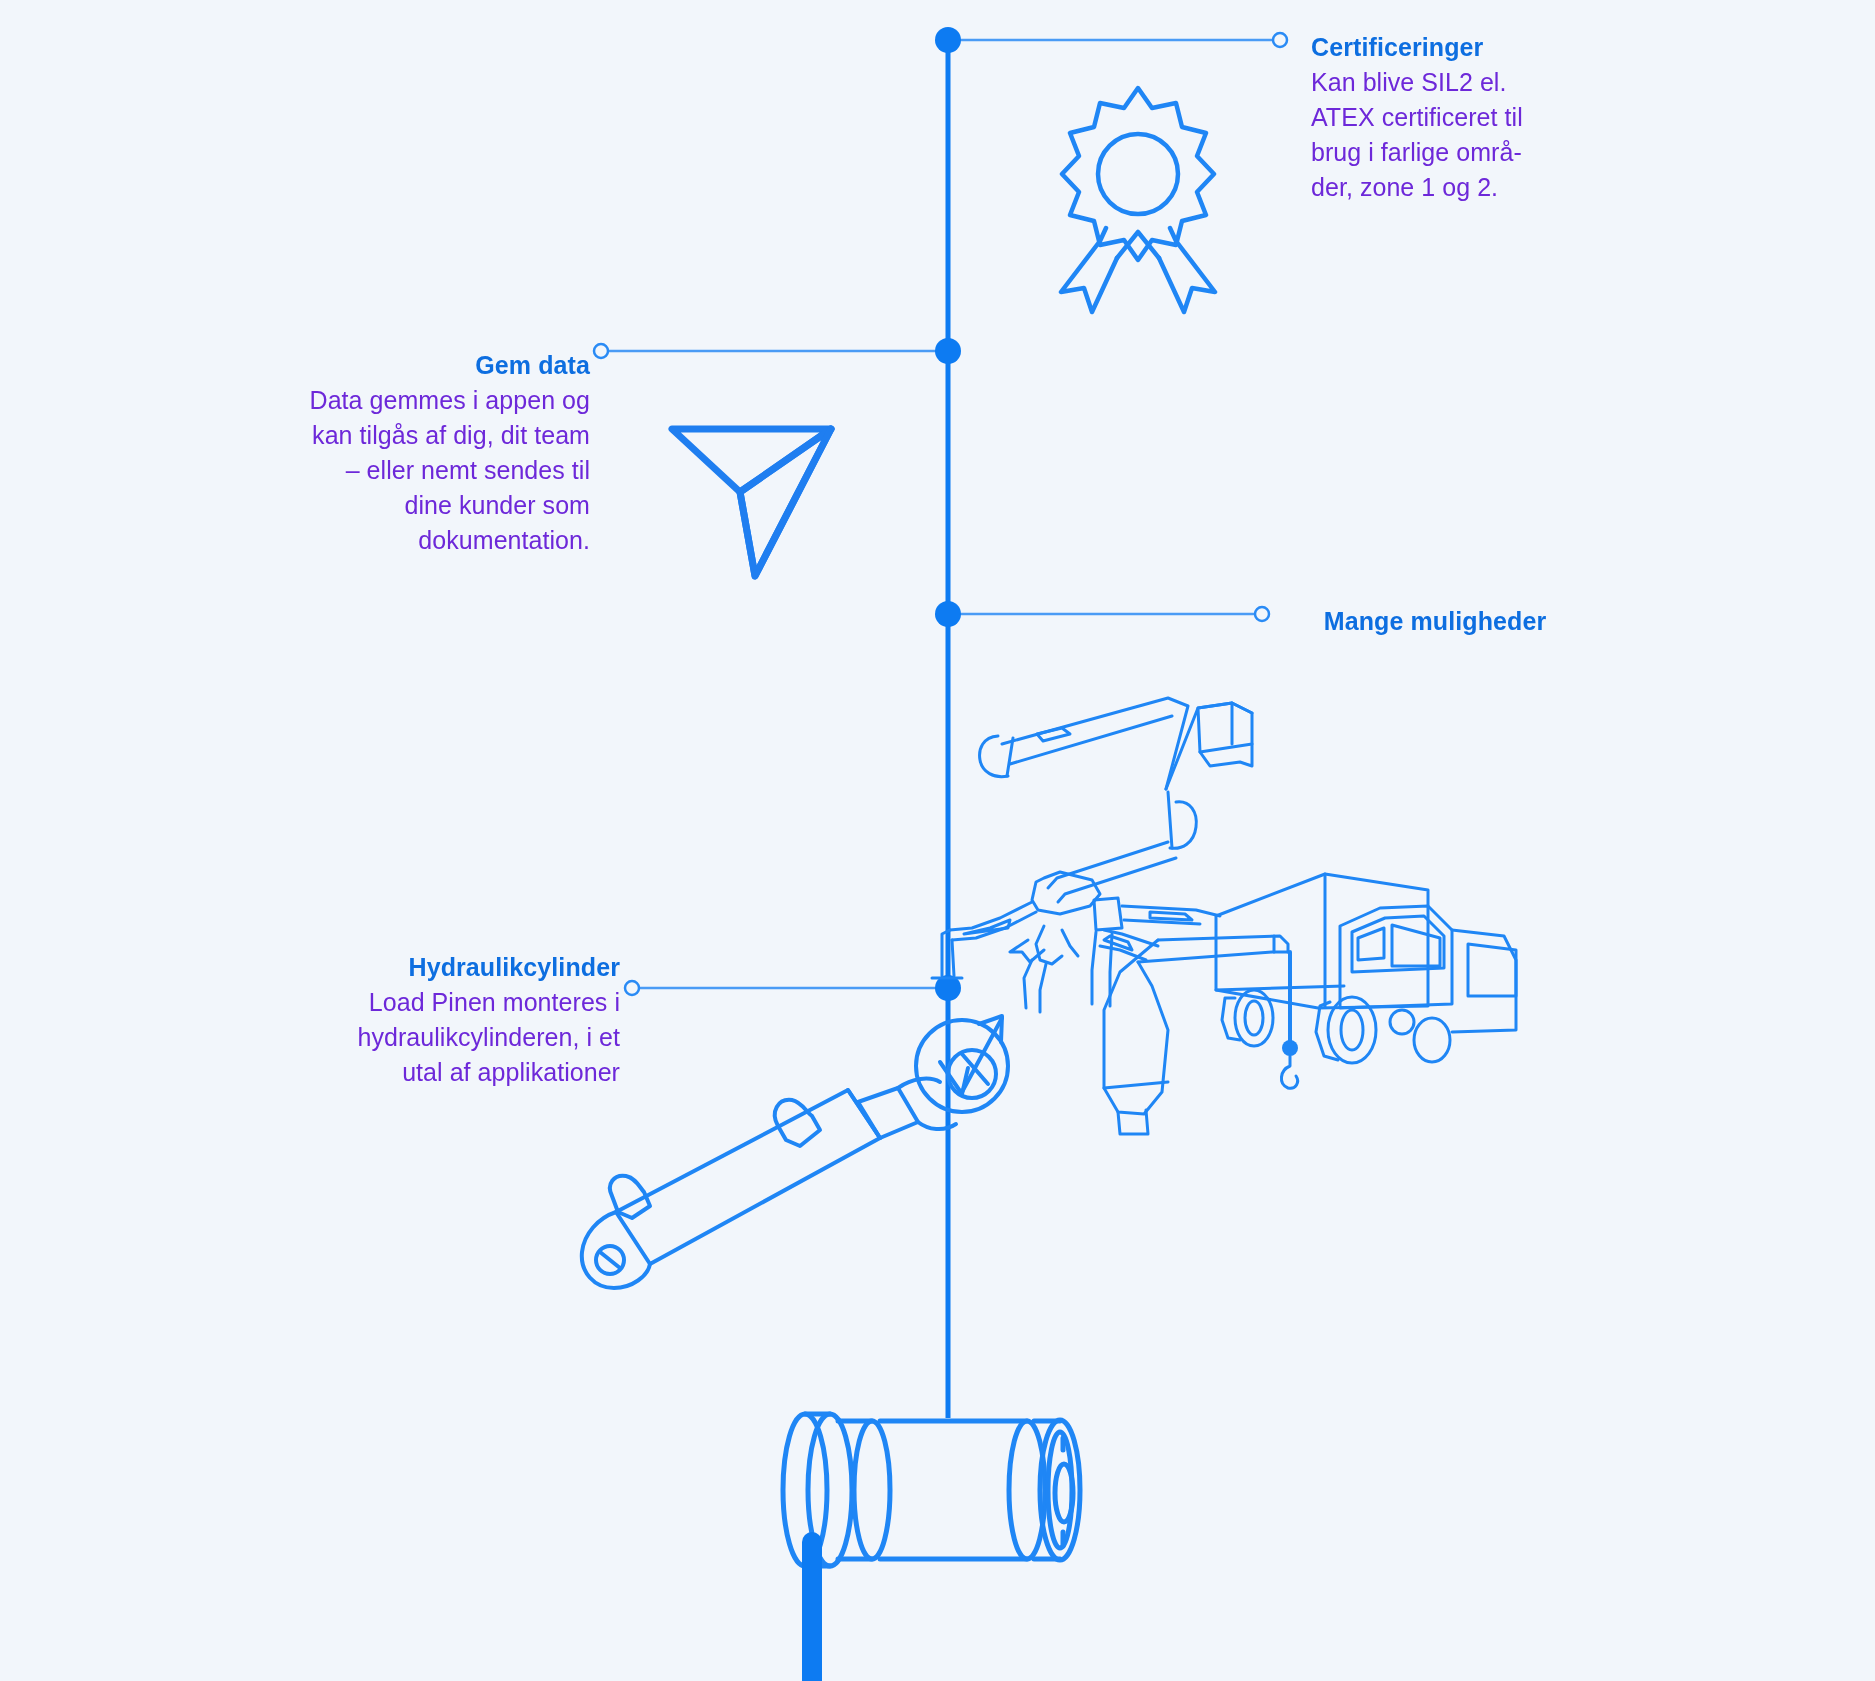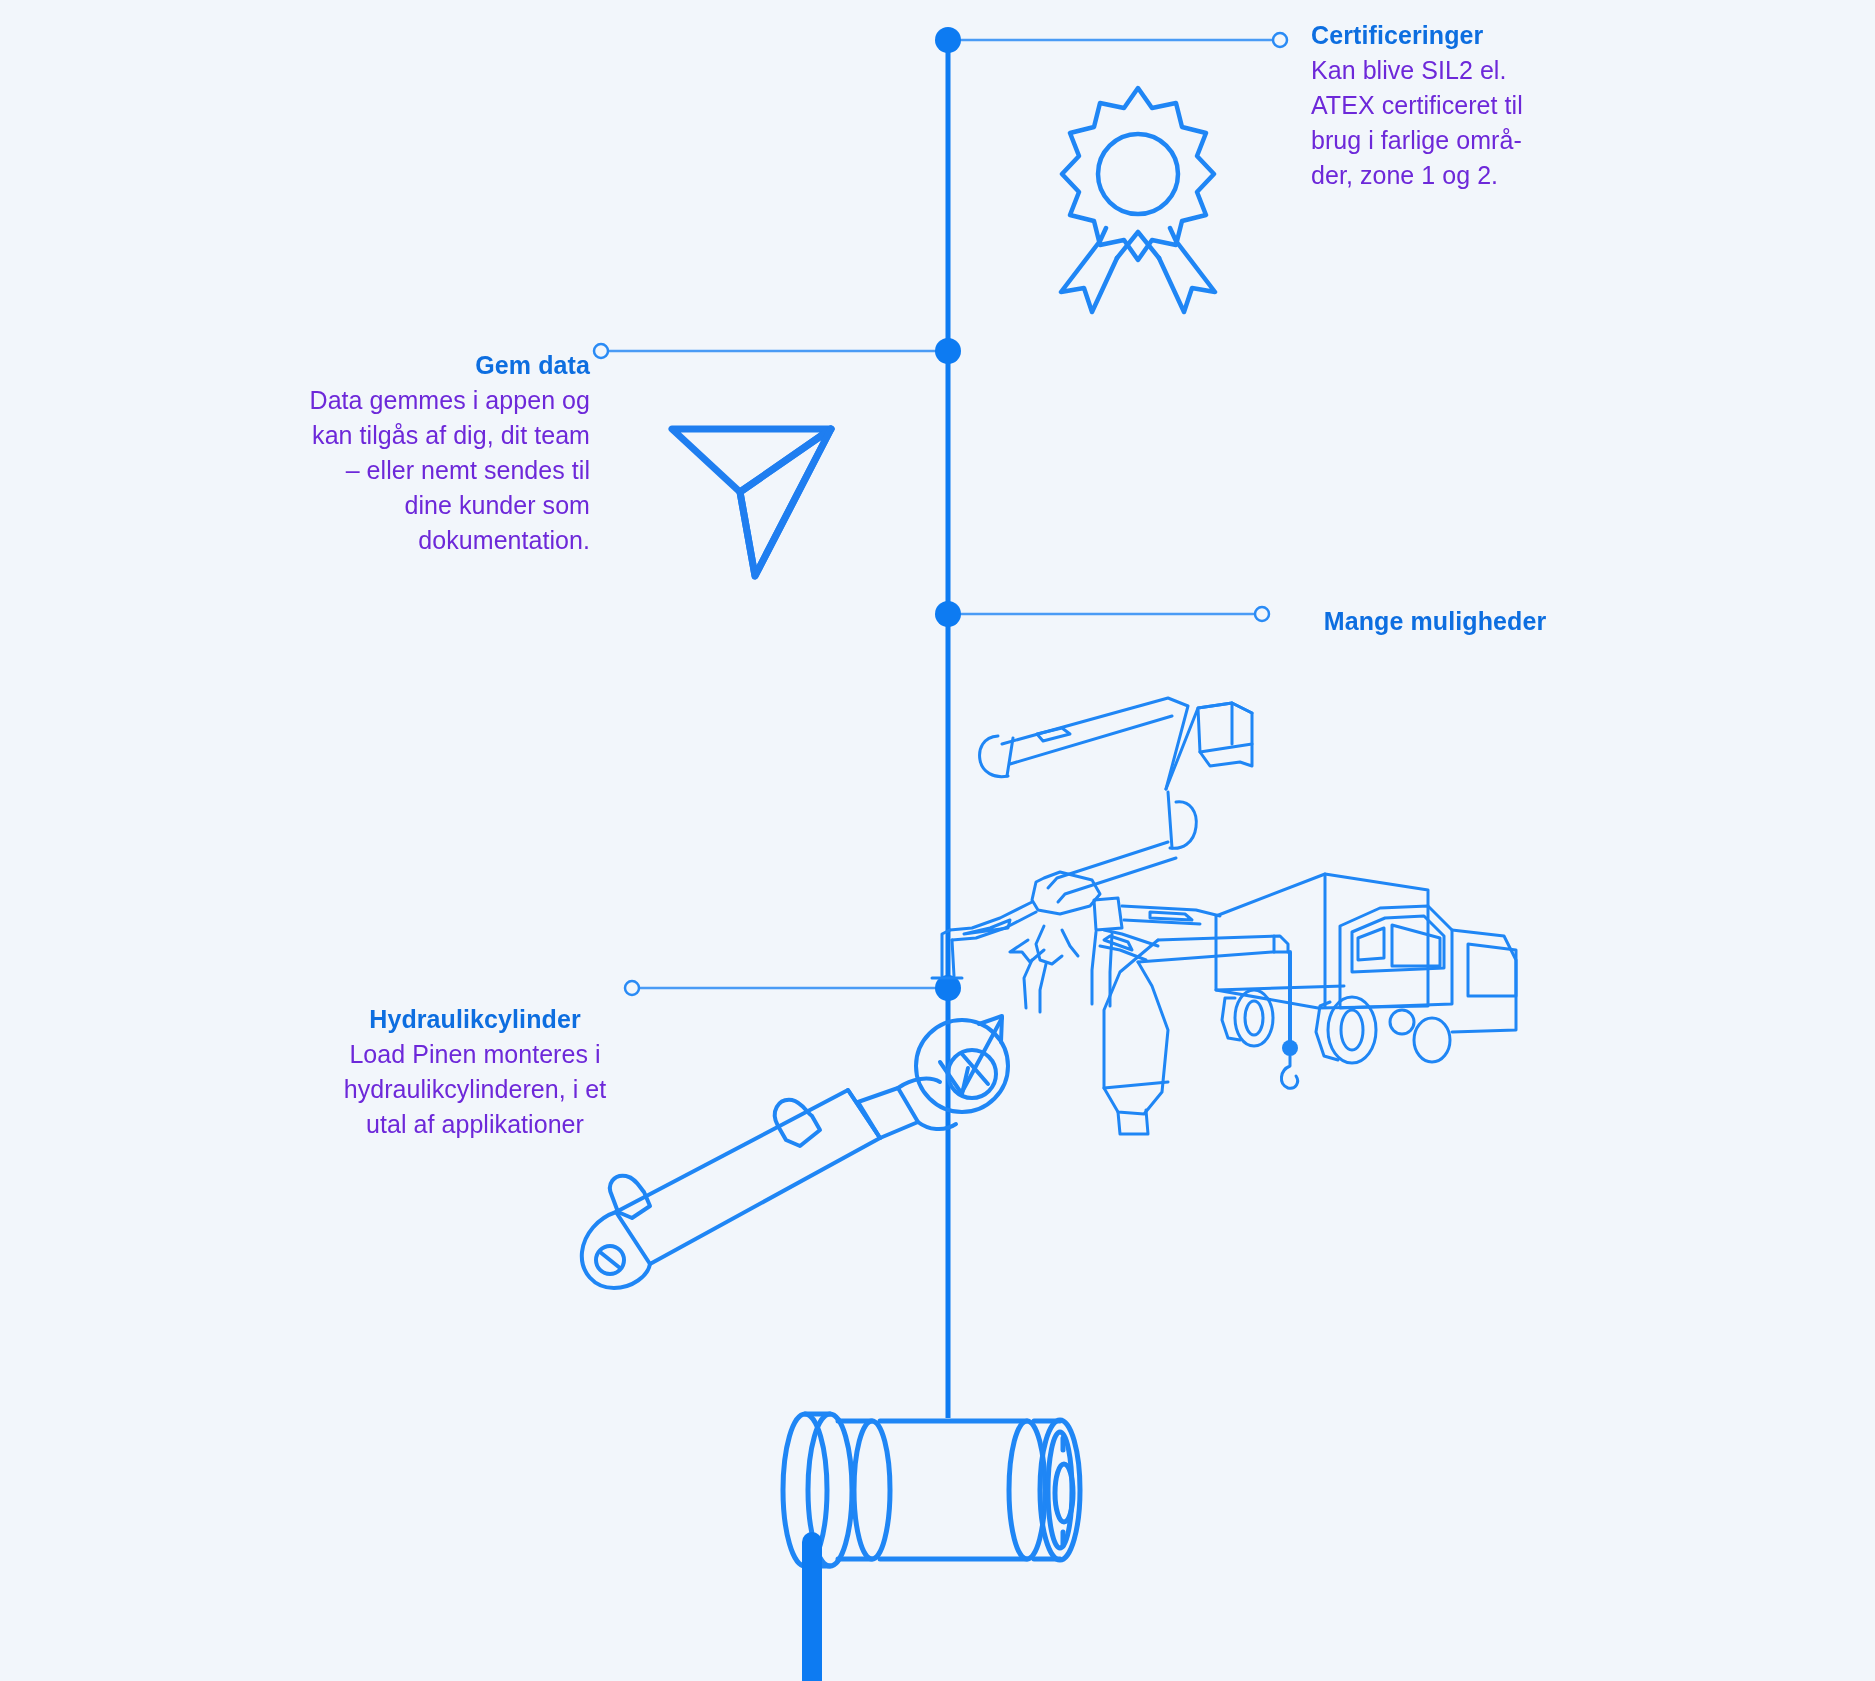--- a/index.html
+++ b/index.html
@@ -39,41 +39,41 @@
     font-size: 25px;
     line-height: 35px;
     letter-spacing: 0.05px;
     margin: 0;
     color: #6d28d9;
     white-space: pre-line;
   }
   
   #block-certificeringer {
     left: 1311px;
-    top: 18px;
+    top: 30px;
     width: 250px;
     text-align: left;
   }
   #block-gemdata {
     left: 300px;
     top: 348px;
     width: 290px;
     text-align: right;
   }
   #block-muligheder {
     left: 1285px;
     top: 604px;
     width: 300px;
     text-align: center;
   }
   #block-hydraulik {
     left: 330px;
-    top: 1002px;
+    top: 950px;
     width: 290px;
-    text-align: center;
+    text-align: right;
   }
 </style>
 </head>
 <body>
 
 <div id="stage">
 
   <svg id="artwork" viewBox="0 0 1875 1681" xmlns="http://www.w3.org/2000/svg">
 
     <g>

